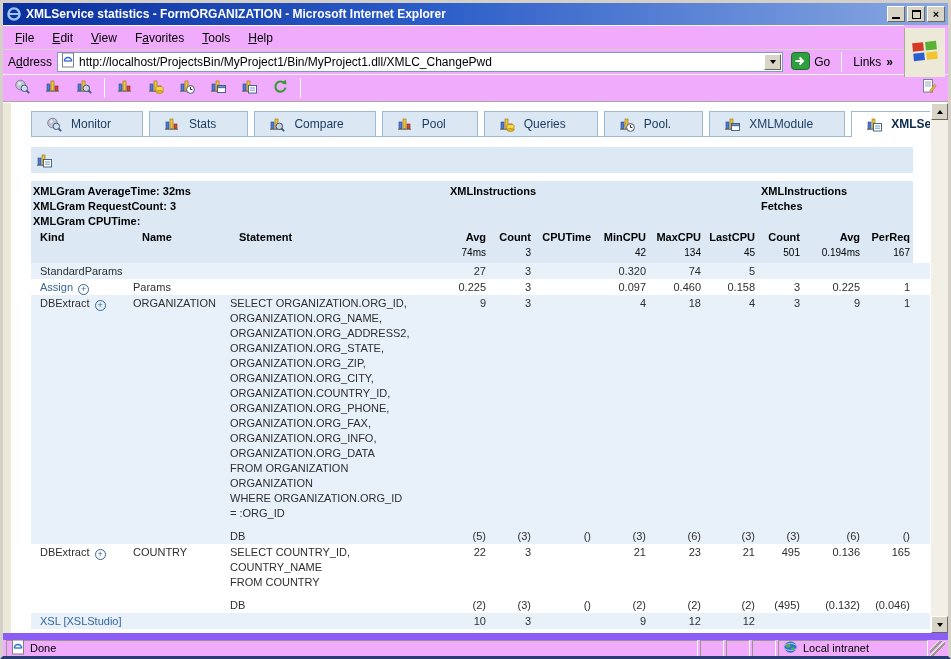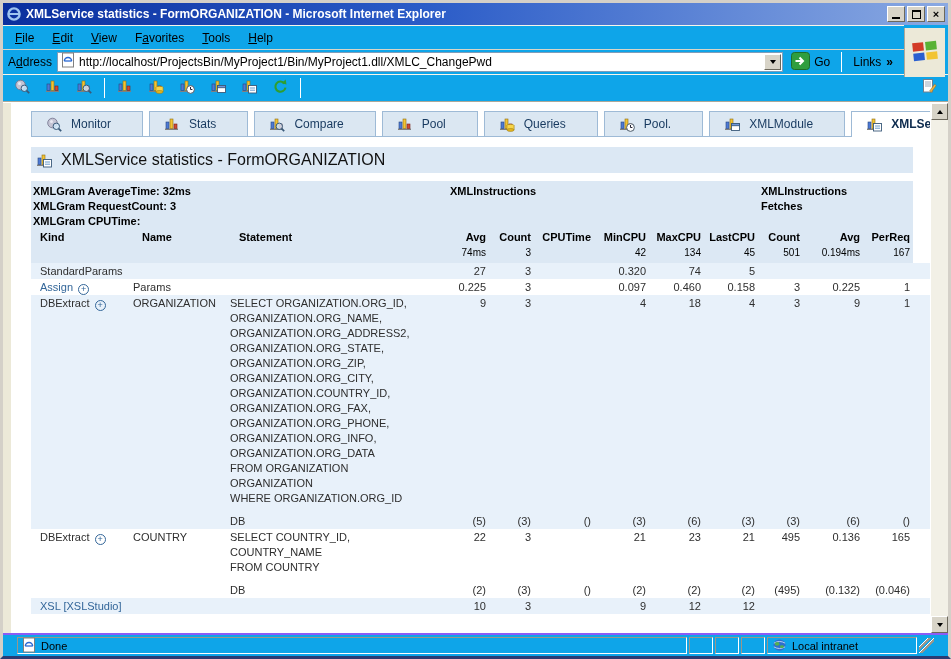--- a/index.html
+++ b/index.html
@@ -1,20 +1,20 @@
 <!DOCTYPE html>
 <html><head>
 <meta charset="utf-8">
 <style>
   html,body{margin:0;padding:0;background:#9aa0a8;}
   *{box-sizing:border-box;}
   .window{
     width:951px;height:659px;
     border:3px solid #d4d0c8;border-bottom-color:#2a3c74;
-    background:#0ea5e9;
+    background:#f0abfc;
     font-family:"Liberation Sans",sans-serif;
     position:relative;display:flex;flex-direction:column;overflow:hidden;
   }
   
   .titlebar{height:22px;flex:0 0 22px;display:flex;align-items:center;padding:0 3px;
     background:linear-gradient(90deg,#0a2f9e 0%,#2b5cc8 45%,#8aa9e2 100%);}
   .titlebar .ticon{width:16px;height:16px;margin-right:4px;flex:0 0 16px;}
   .title-text{color:#fff;font-size:12px;font-weight:bold;flex:1;white-space:nowrap;overflow:hidden;}
   .winbtns{display:flex;gap:2px;}
   .winbtn{width:18px;height:16px;background:#d8d4c8;border:1px solid;border-color:#fff #6c685c #6c685c #fff;
@@ -84,21 +84,21 @@
   .kindlink{color:#336699;}
   .expand{display:inline-flex;width:11px;height:11px;border:1px solid #336699;border-radius:50%;
     align-items:center;justify-content:center;font-size:9px;line-height:1;color:#336699;margin-left:5px;vertical-align:-1px;}
   .stl{line-height:15px;}
   .subpad{padding-top:8px;}
   
   .vscroll{flex:0 0 17px;background:#f2f0e6;display:flex;flex-direction:column;justify-content:space-between;border-left:1px solid #fff;}
   .sbtn{width:17px;height:17px;background:#d8d4c8;border:1px solid;border-color:#fff #6c685c #6c685c #fff;
     display:flex;align-items:center;justify-content:center;}
   
-  .statusbar{height:23px;flex:0 0 23px;display:flex;align-items:center;gap:2px;padding:2px 14px;border-top:2px solid #8b5cf6;}
+  .statusbar{height:23px;flex:0 0 23px;display:flex;align-items:center;gap:2px;padding:2px 3px;border-top:7px solid #8b5cf6;}
   .spanel{height:17px;border:1px solid;border-color:#9a968a #fff #fff #9a968a;display:flex;align-items:center;gap:5px;padding:0 4px;font-size:11px;color:#000;}
   .sp-done{flex:1;}
   .sp-mini{width:24px;}
   .sp-zone{width:150px;}
   .grip{width:15px;height:15px;background:
     linear-gradient(135deg,transparent 0 6px,#fff 6px 7px,#9a968a 7px 9px,transparent 9px 10px,#fff 10px 11px,#9a968a 11px 13px,transparent 13px);}
 </style>
 </head>
 <body>
 
@@ -365,21 +365,20 @@
       <div class="ptband">
         <span class="icn" id="i-pagetitle"><svg width="16" height="16" viewBox="0 0 16 16">
               <rect x="1" y="12.5" width="13" height="1.5" fill="#808080"></rect>
               <rect x="2" y="6" width="3" height="6.5" fill="#4d79d6" stroke="#27477e" stroke-width="0.6"></rect>
               <rect x="6" y="3" width="3" height="9.5" fill="#f2c433" stroke="#8f6d12" stroke-width="0.6"></rect>
               <rect x="10" y="8" width="3" height="4.5" fill="#cf4a35" stroke="#7c2417" stroke-width="0.6"></rect>
               <rect x="7.5" y="7.5" width="8" height="7.5" fill="#fff" stroke="#3a5a7a" stroke-width="0.9"></rect>
               <line x1="9" y1="10" x2="14" y2="10" stroke="#6699cc" stroke-width="1"></line>
               <line x1="9" y1="12.2" x2="14" y2="12.2" stroke="#6699cc" stroke-width="1"></line>
             </svg></span>
-        <span class="ptitle">XMLService statistics - FormORGANIZATION</span>
       </div>
 
       <div class="summary tgrid" id="summary">
           <div class="sum-lines">
             <div class="sum-line">XMLGram AverageTime: 32ms</div>
             <div class="sum-line">XMLGram RequestCount: 3</div>
             <div class="sum-line">XMLGram CPUTime:</div>
           </div>
           <div class="grp1">XMLInstructions</div>
           <div class="grp2">XMLInstructions
@@ -445,27 +444,28 @@
               <div class="cell hl"><span>DBExtract</span><span class="expand">+</span></div>
               <div class="cell">ORGANIZATION</div>
               <div class="cell">
                 <div class="stl">SELECT ORGANIZATION.ORG_ID,</div>
                 <div class="stl">ORGANIZATION.ORG_NAME,</div>
                 <div class="stl">ORGANIZATION.ORG_ADDRESS2,</div>
                 <div class="stl">ORGANIZATION.ORG_STATE,</div>
                 <div class="stl">ORGANIZATION.ORG_ZIP,</div>
                 <div class="stl">ORGANIZATION.ORG_CITY,</div>
                 <div class="stl">ORGANIZATION.COUNTRY_ID,</div>
+                <div class="stl">ORGANIZATION.ORG_PHONE,</div>
                 <div class="stl">ORGANIZATION.ORG_FAX,</div>
-                <div class="stl">ORGANIZATION.ORG_PHONE,</div>
                 <div class="stl">ORGANIZATION.ORG_INFO,</div>
                 <div class="stl">ORGANIZATION.ORG_DATA</div>
                 <div class="stl">FROM ORGANIZATION</div>
                 <div class="stl">ORGANIZATION</div>
                 <div class="stl">WHERE ORGANIZATION.ORG_ID</div>
+                <div class="stl">= :ORG_ID</div>
               </div>
               <div class="cell num" style="grid-column: 4;">9</div>
               <div class="cell num" style="grid-column: 5;">3</div>
               <div class="cell num" style="grid-column: 6;"></div>
               <div class="cell num" style="grid-column: 7;">4</div>
               <div class="cell num" style="grid-column: 8;">18</div>
               <div class="cell num" style="grid-column: 9;">4</div>
               <div class="cell num" style="grid-column: 10;">3</div>
               <div class="cell num" style="grid-column: 11;">9</div>
               <div class="cell num" style="grid-column: 12;">1</div>

